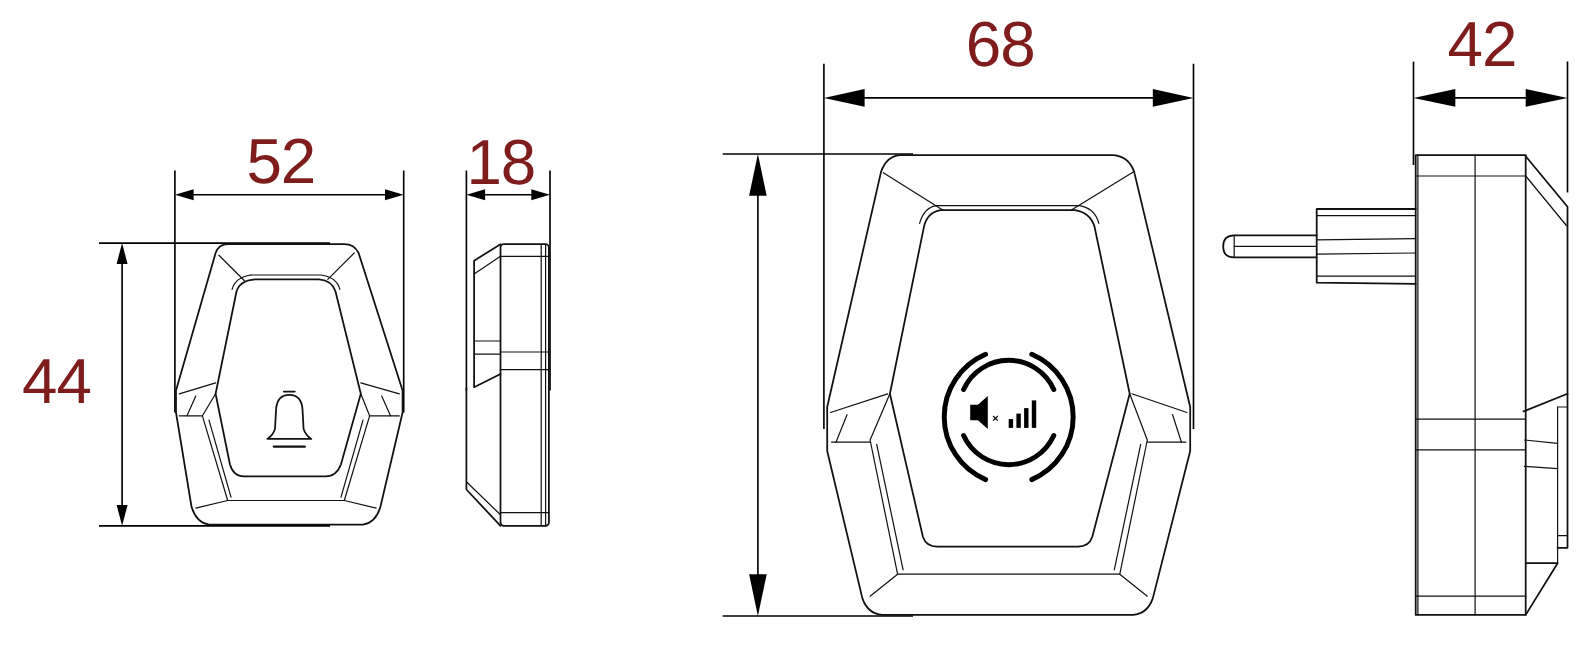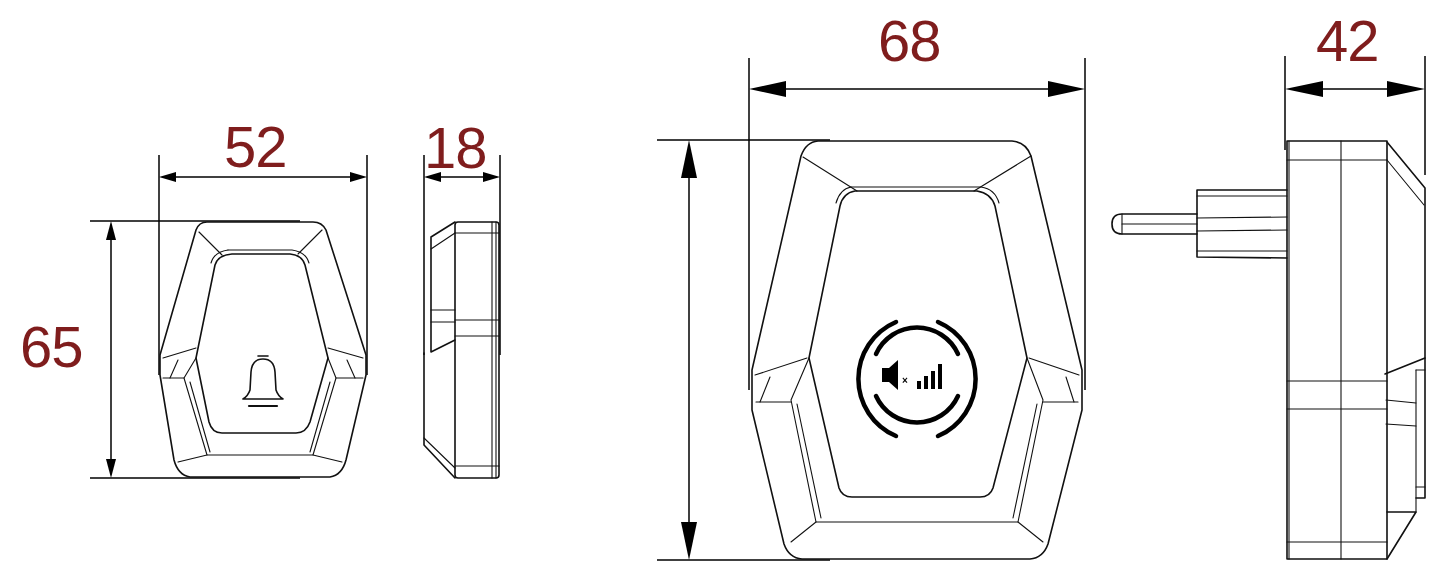--- a/index.html
+++ b/index.html
@@ -13,21 +13,21 @@
     .thick { stroke-width: 2.2; }
     .dimln { stroke: #000; stroke-width: 1.5; fill: none; }
     .arrow { fill: #000; stroke: none; }
   </style>
 </head>
 <body>
 
 <div class="canvas">
 
   <div class="dim-label" style="left:224px; top:105px;margin-top:13px;">52</div>
-  <div class="dim-label" style="left:20px; top:318px;">65</div>
+  <div class="dim-label" style="left:20px; top:318px;">44</div>
   <div class="dim-label" style="left:424px; top:119px;">18</div>
   <div class="dim-label" style="left:878px; top:12px;">68</div>
   <div class="dim-label" style="left:1316px; top:12px;">42</div>
 
   <svg width="1445" height="587" viewBox="0 0 1445 587" xmlns="http://www.w3.org/2000/svg">
 
     <g>
       <line class="dimln" x1="159" y1="155" x2="159" y2="375"></line>
       <line class="dimln" x1="367" y1="155" x2="367" y2="375"></line>
       <line class="dimln" x1="172" y1="177" x2="354" y2="177"></line>

